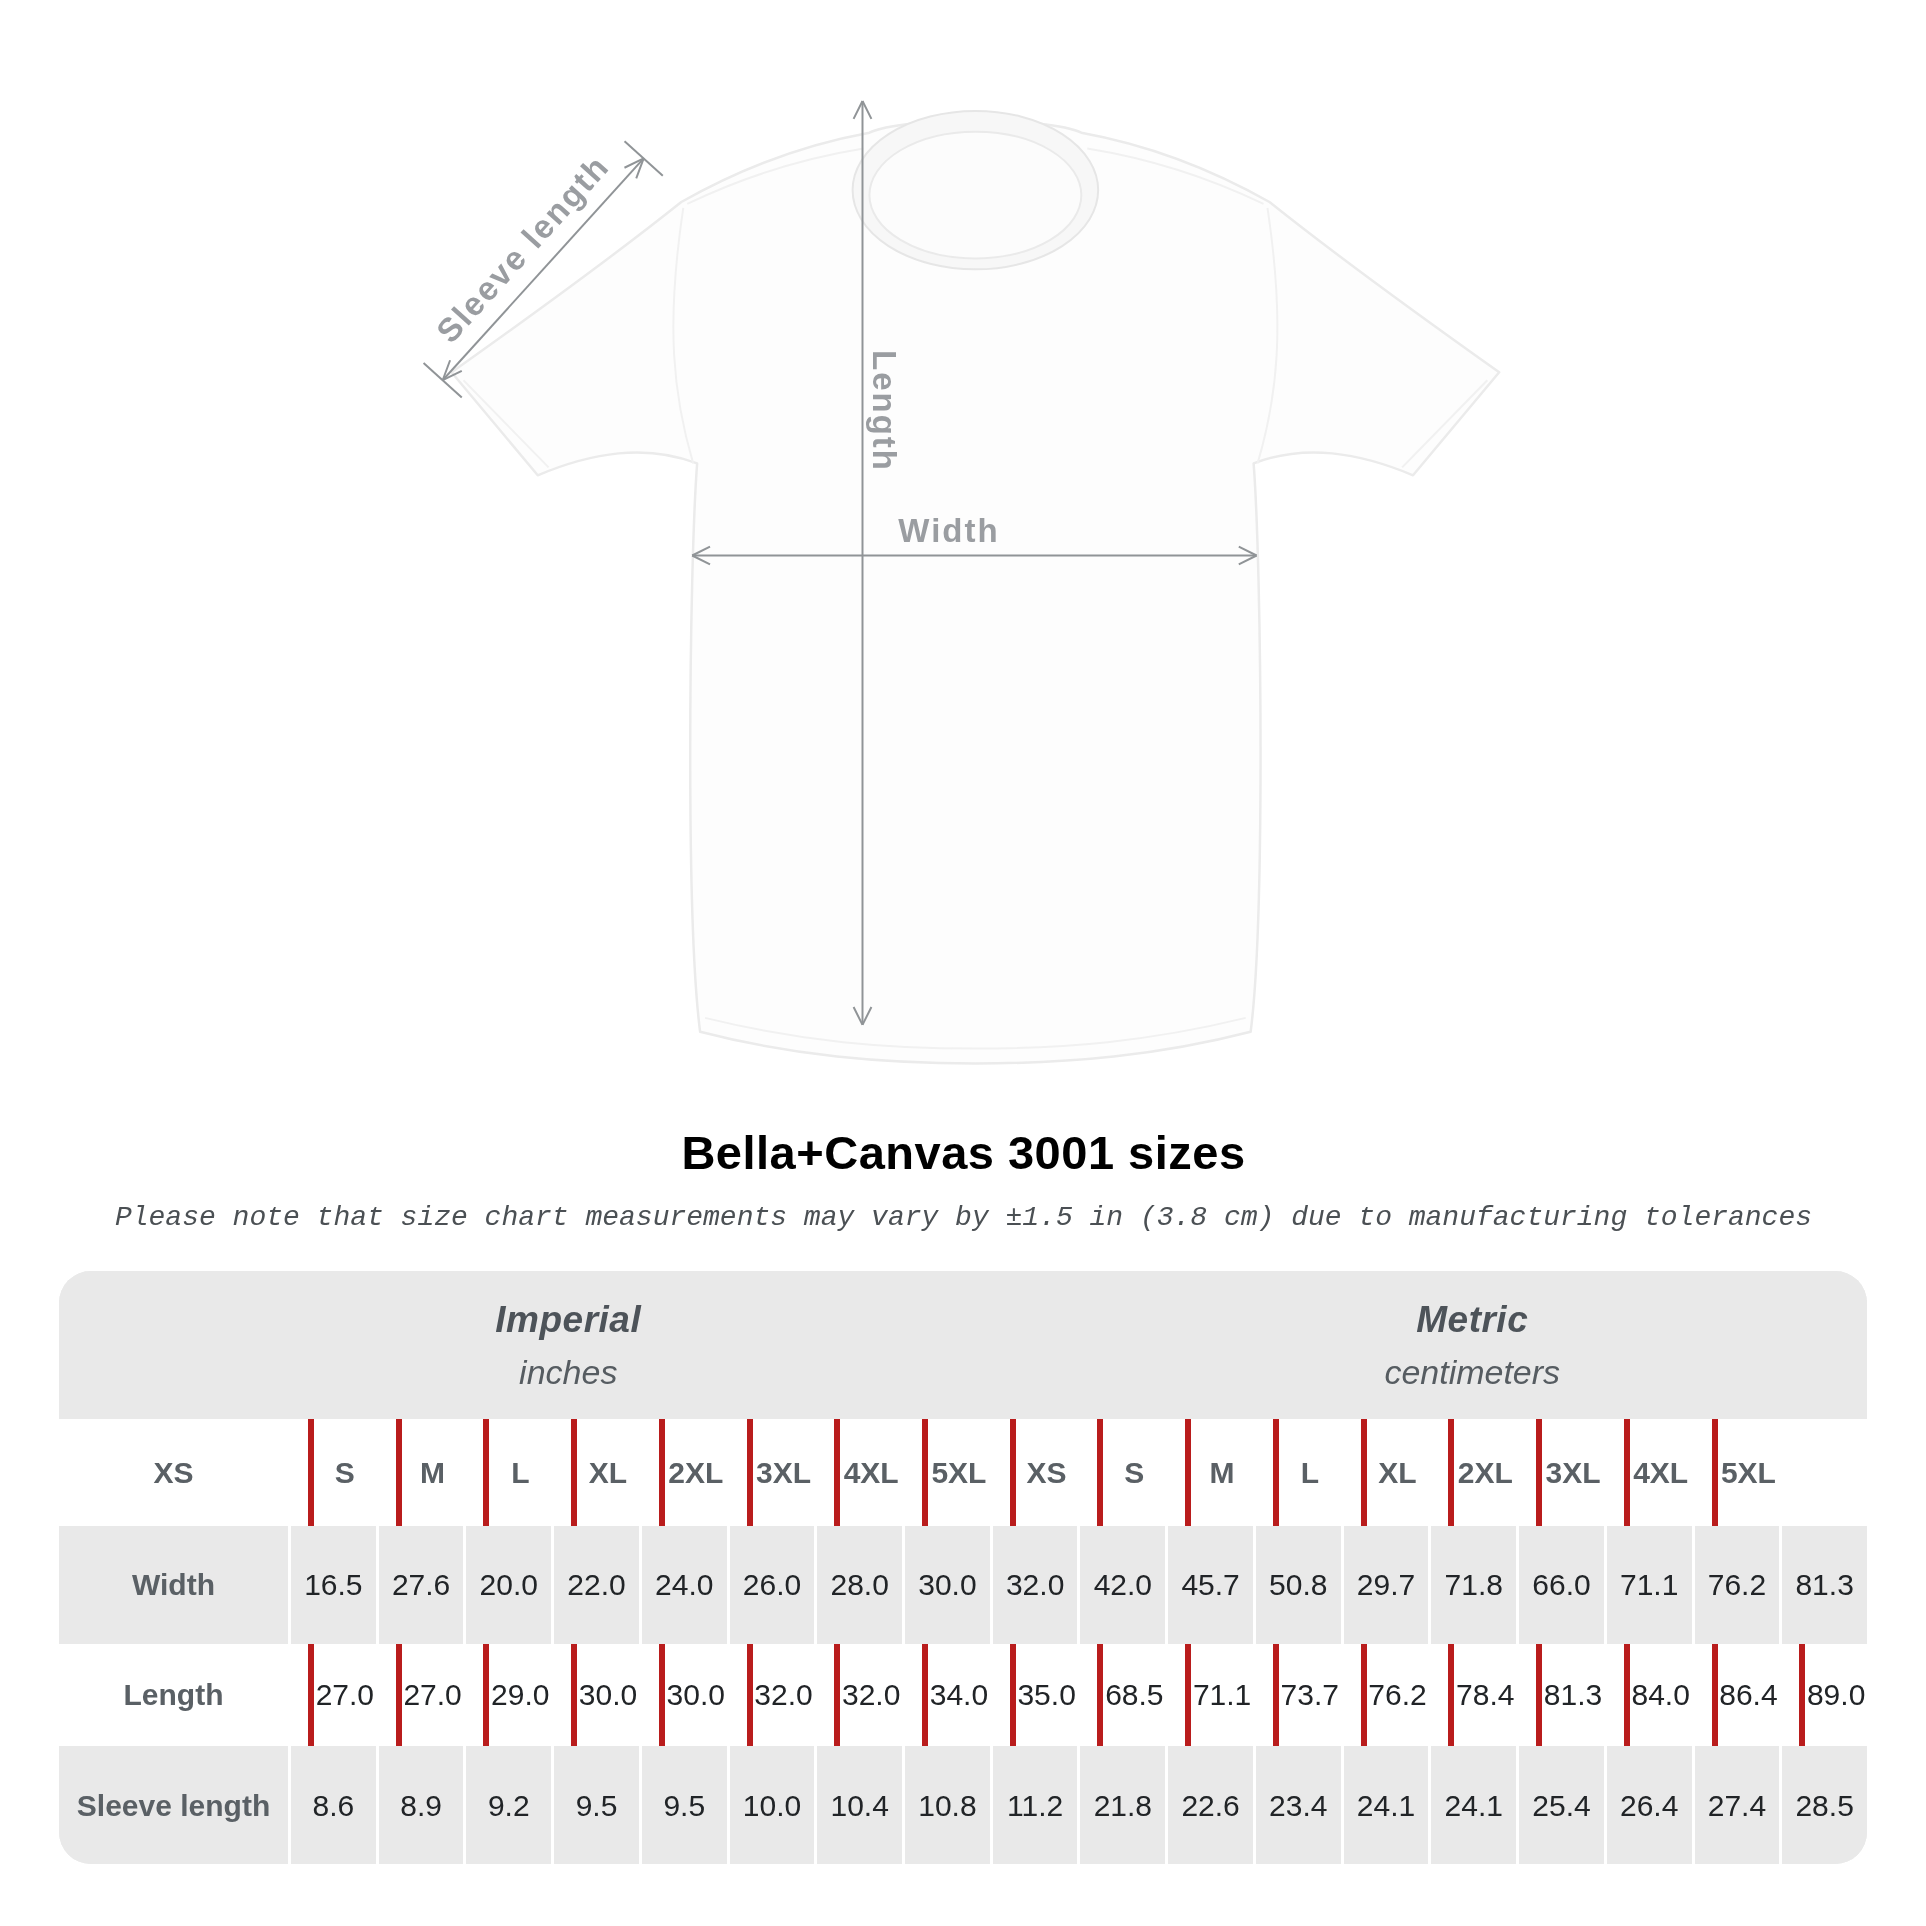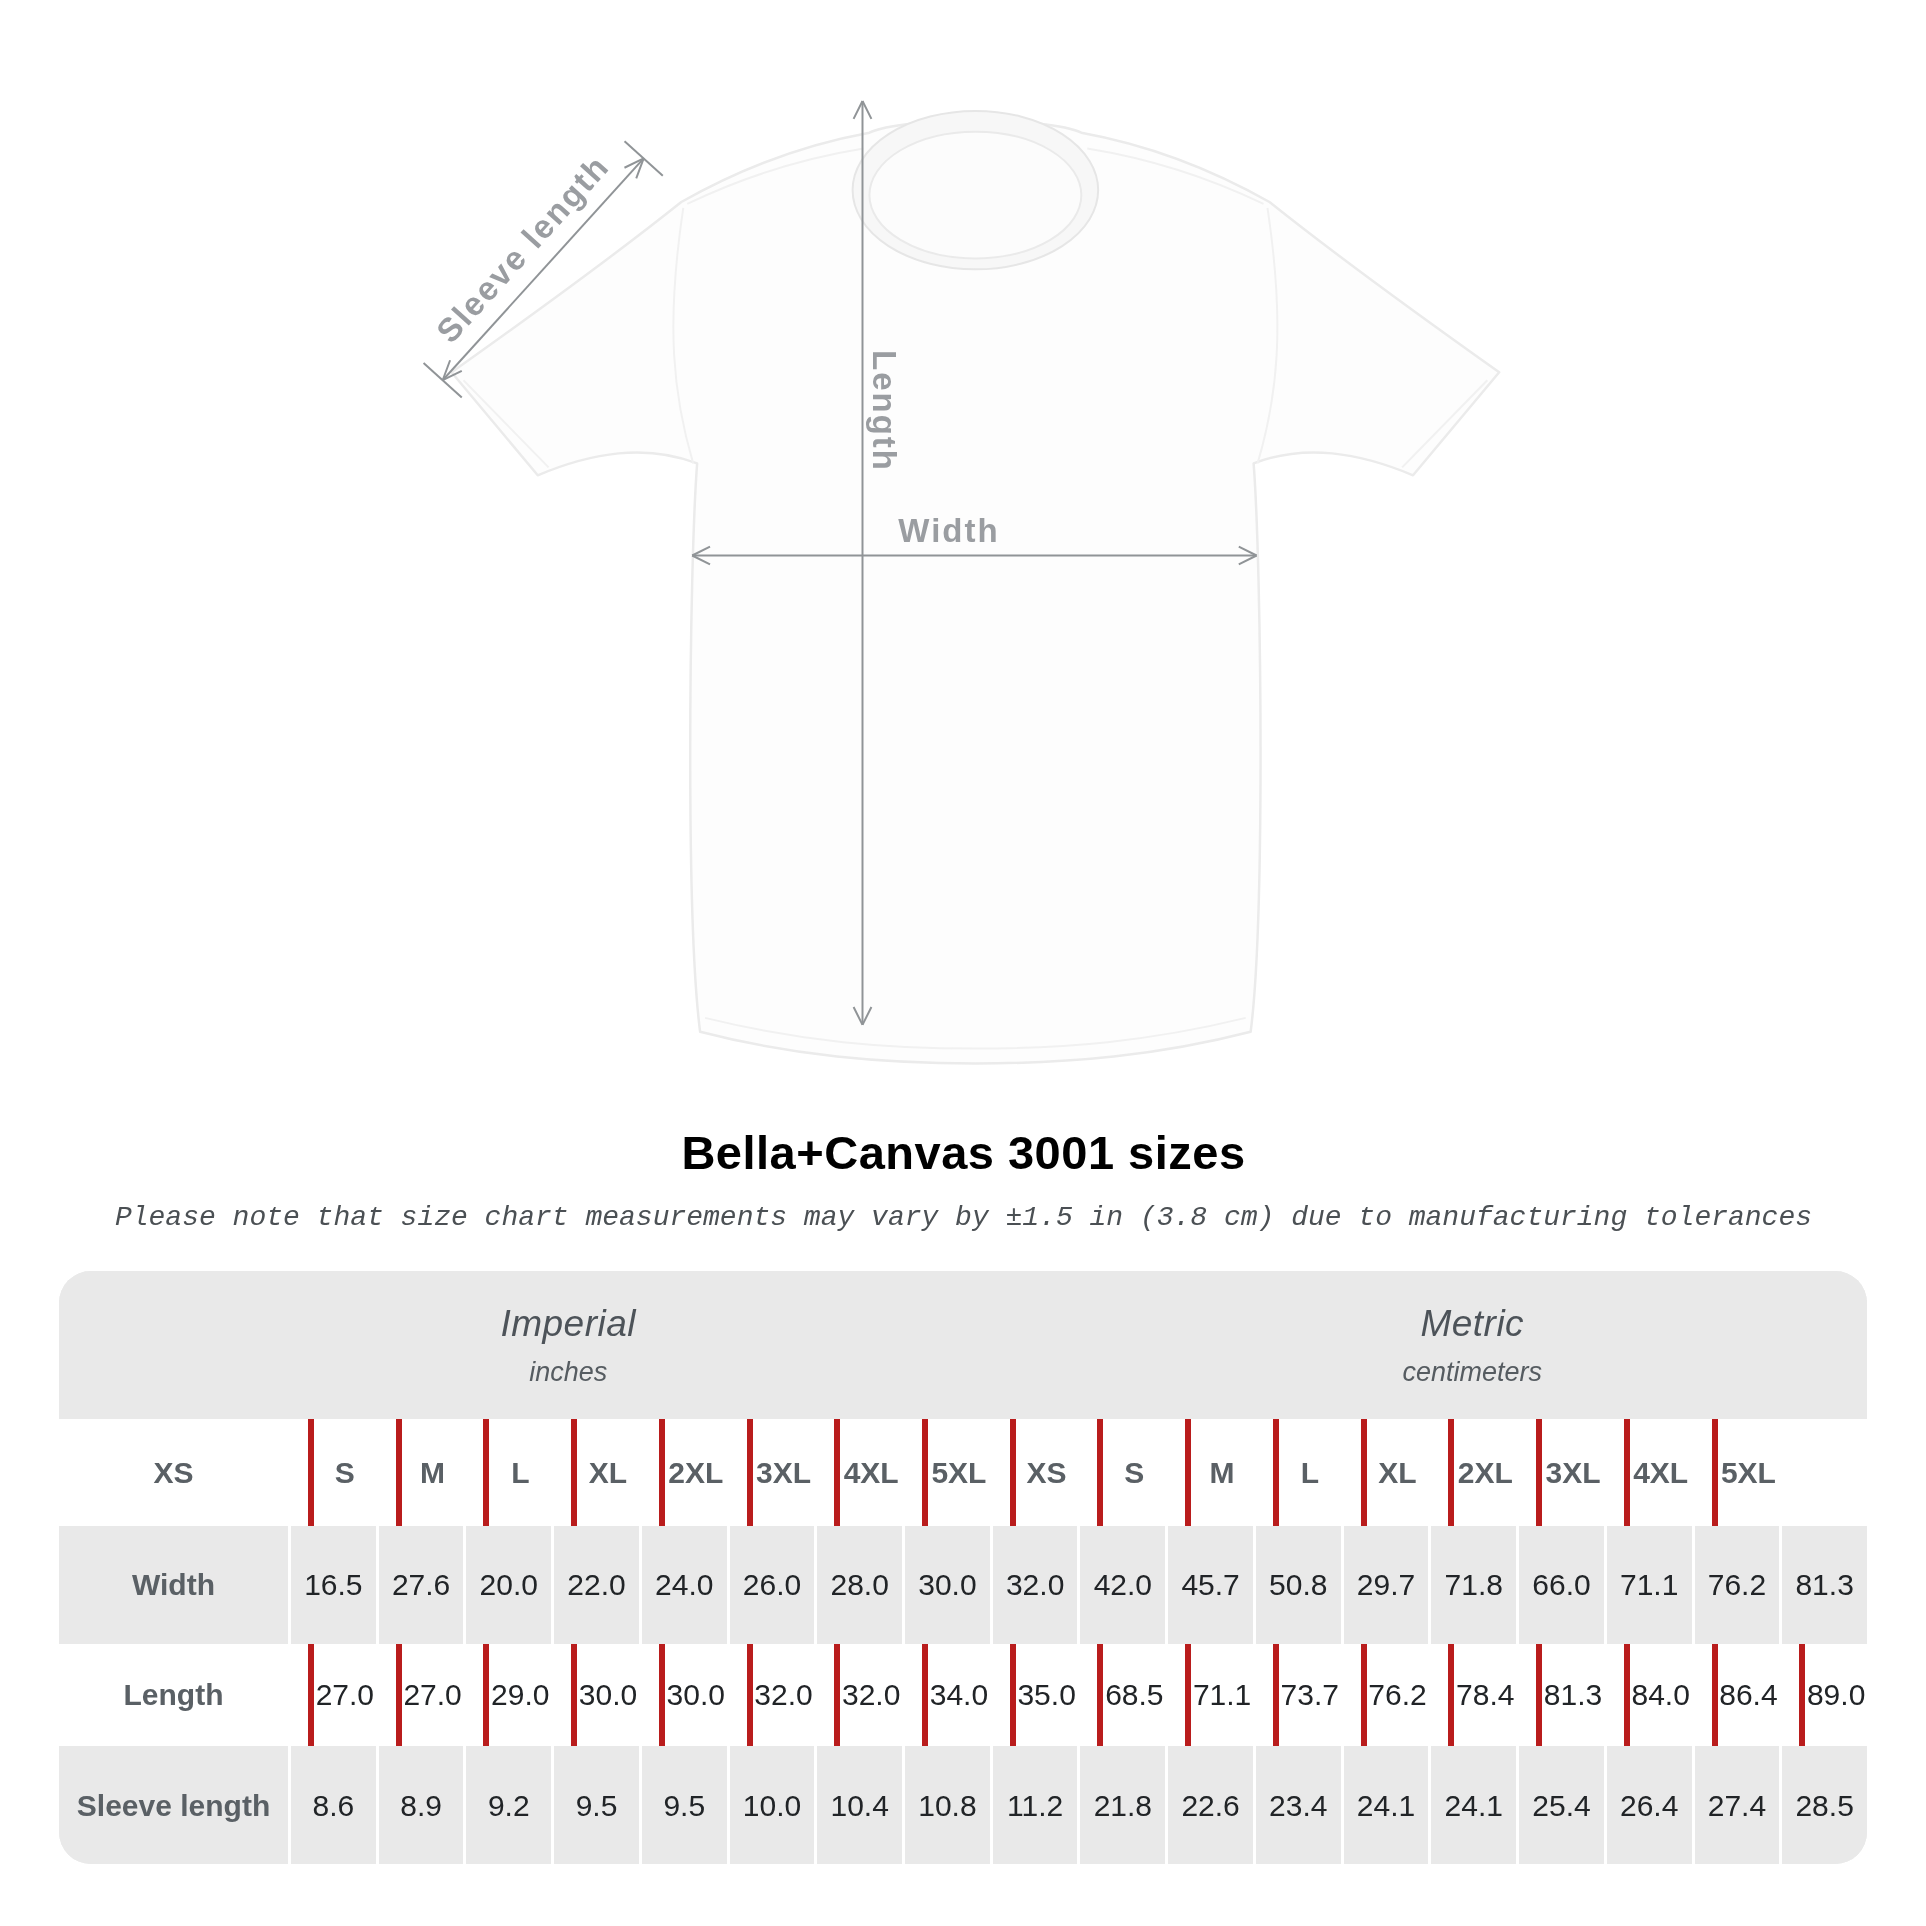--- a/index.html
+++ b/index.html
@@ -33,22 +33,22 @@
     width:1808px;height:593px;
     background:#e9e9e9;
     border-radius:32px;
     overflow:hidden;
   }
   .grid19{display:grid;grid-template-columns:229px repeat(18,1fr);}
   .band{height:148px;display:grid;grid-template-columns:229px repeat(18,1fr);background:#e9e9e9;}
   .band-group{display:flex;flex-direction:column;align-items:center;justify-content:center;gap:12px;}
   .band-imperial{grid-column:1 / span 10;}
   .band-metric{grid-column:11 / span 9;}
-  .band-label{font-size:37px;font-weight:normal;font-style:italic;color:#4d5359;letter-spacing:0.5px;}
-  .band-sublabel{font-size:27px;font-style:italic;color:#565c61;}
+  .band-label{font-size:37px;font-weight:bold;font-style:italic;color:#4d5359;letter-spacing:0.5px;}
+  .band-sublabel{font-size:34px;font-style:italic;color:#565c61;}
   .r-size{height:107px;background:#ffffff;}
   .r-width{height:118px;background:#e9e9e9;}
   .r-length{height:102px;background:#ffffff;}
   .r-sleeve{height:119px;background:#e9e9e9;}
   .c{
     display:flex;align-items:center;justify-content:center;
     font-size:30px;color:#212427;
   }
   .c.h,.c.lbl{font-weight:bold;color:#5a6065;}
   .row-white .c + .c{border-left:6px solid #b91c1c;margin-left:20px;}

